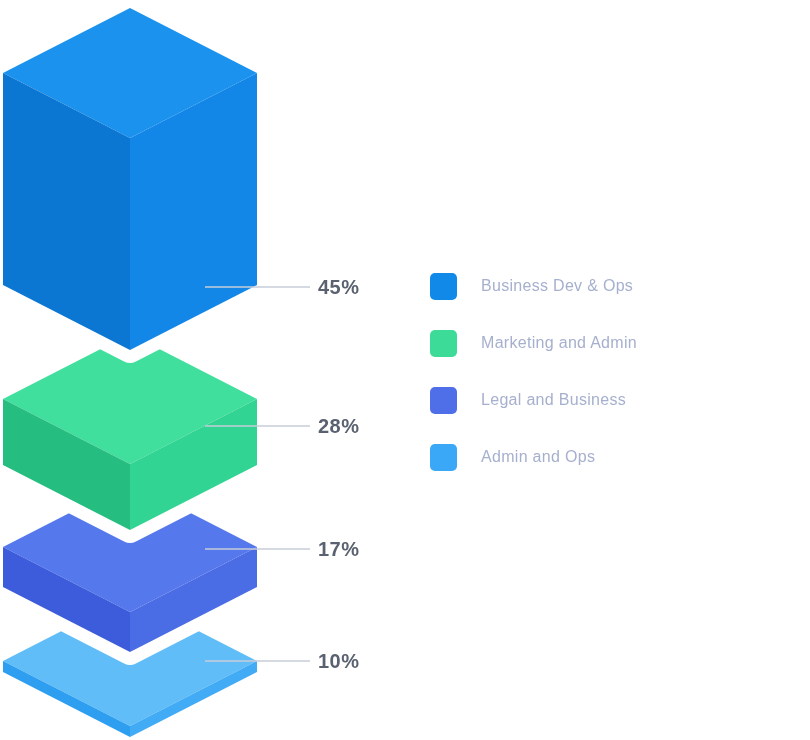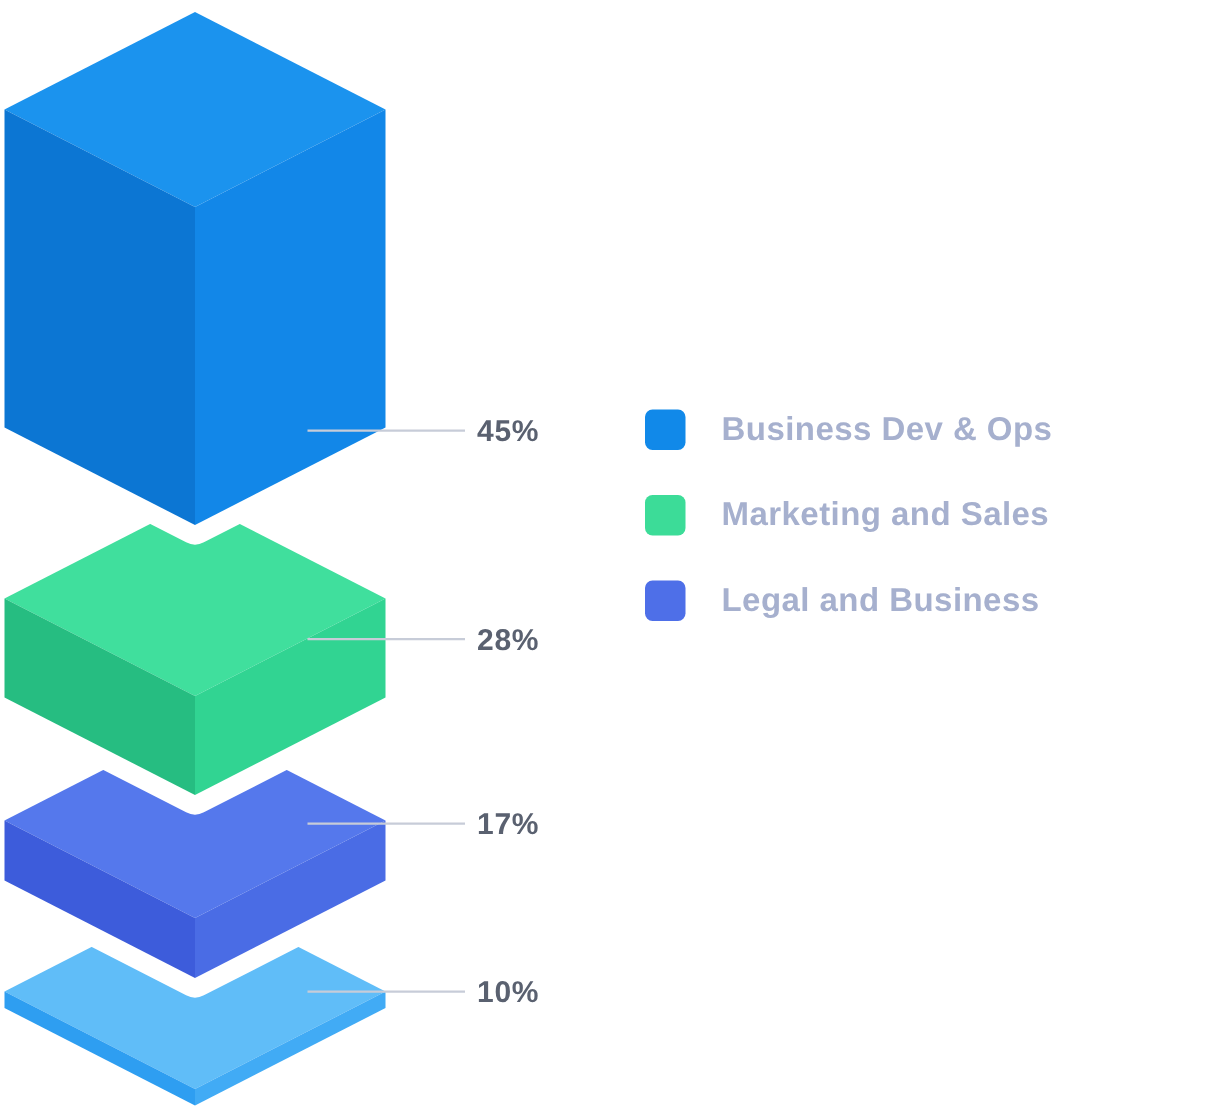--- a/index.html
+++ b/index.html
@@ -40,22 +40,22 @@
     height: 28px;
   }
   .swatch {
     width: 27px;
     height: 27px;
     border-radius: 5px;
     flex: 0 0 auto;
   }
   .legend-label {
     margin-left: 24px;
-    font-size: 22px;
-    font-weight: 700;
+    font-size: 16px;
+    font-weight: 400;
     letter-spacing: 0.3px;
     white-space: nowrap;
   }
 </style>
 </head>
 <body>
 
 <div class="stage">
 
   <svg class="chart-svg" width="810" height="740" viewBox="0 0 810 740">
@@ -105,23 +105,27 @@
 
   <div class="legend" style="color: rgb(166, 176, 206);">
 
     <div class="legend-item">
       <span class="swatch" style="background: rgb(17, 137, 233);"></span>
       <span class="legend-label">Business Dev &amp; Ops</span>
     </div>
 
     <div class="legend-item">
       <span class="swatch" style="background: rgb(60, 220, 152);"></span>
-      <span class="legend-label">Marketing and Sales</span>
+      <span class="legend-label">Marketing and Admin</span>
     </div>
 
     <div class="legend-item">
       <span class="swatch" style="background: rgb(78, 111, 232);"></span>
       <span class="legend-label">Legal and Business</span>
     </div>
 
+    <div class="legend-item">
+      <span class="swatch" style="background: rgb(58, 168, 246);"></span>
+      <span class="legend-label">Admin and Ops</span>
+    </div>
 
   </div>
 </div>
 
 </body></html>

